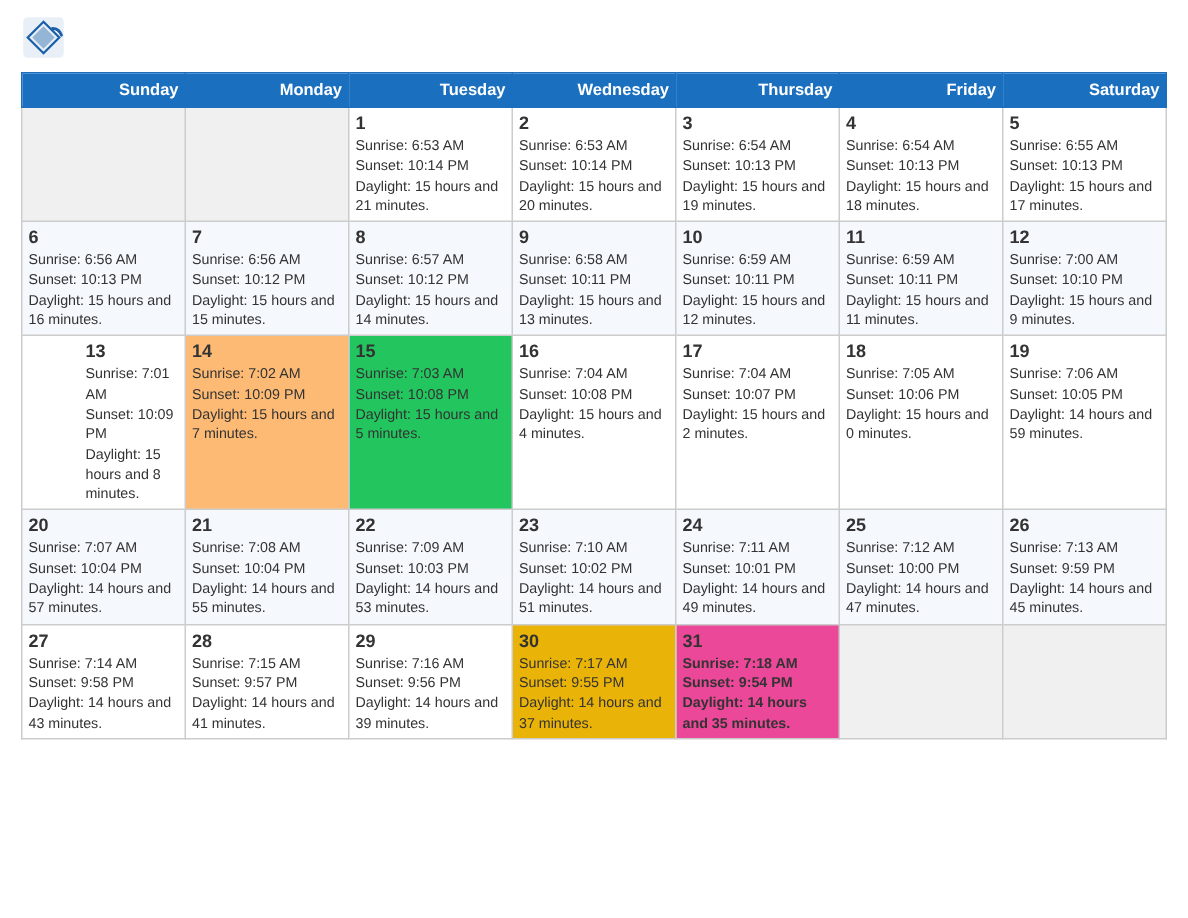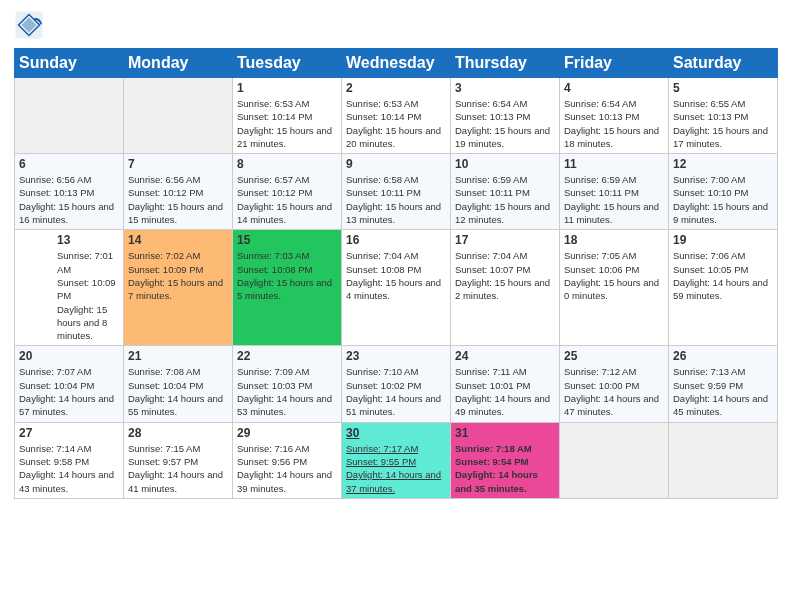--- a/index.html
+++ b/index.html
@@ -53,24 +53,24 @@
       color: #555;
     }
     .calendar {
       width: 100%;
       border-collapse: collapse;
       border: 1px solid #ccc;
     }
     .calendar th {
       background-color: #1a6fbf;
       color: #fff;
-      font-size: 16px;
+      font-size: 11px;
       font-weight: bold;
       padding: 5px 4px;
-      text-align: left;
+      text-align: right;
       border: 1px solid #1a6fbf;
     }
     .calendar td {
       border: 1px solid #ccc;
       vertical-align: top;
       padding: 3px 4px;
       width: calc(100% / 7);
       min-height: 80px;
       font-size: 10px;
       color: #333;
@@ -310,21 +310,21 @@
             <div class="day-info" style="white-space: pre-line;">Sunrise: 7:15 AM
 Sunset: 9:57 PM
 Daylight: 14 hours and 41 minutes.</div>
           </td>
           <td style="background-color: rgb(255, 255, 255);">
             <span class="day-number">29</span>
             <div class="day-info" style="white-space: pre-line;">Sunrise: 7:16 AM
 Sunset: 9:56 PM
 Daylight: 14 hours and 39 minutes.</div>
           </td>
-          <td style="background-color: #5eead4; text-decoration: underline;">
+          <td style="background-color: #eab308;">
             <span class="day-number">30</span>
             <div class="day-info" style="white-space: pre-line;">Sunrise: 7:17 AM
 Sunset: 9:55 PM
 Daylight: 14 hours and 37 minutes.</div>
           </td>
           <td style="background-color: #ec4899;">
             <span class="day-number">31</span>
             <div class="day-info" style="white-space: pre-line; font-weight: bold;">Sunrise: 7:18 AM
 Sunset: 9:54 PM
 Daylight: 14 hours and 35 minutes.</div>

